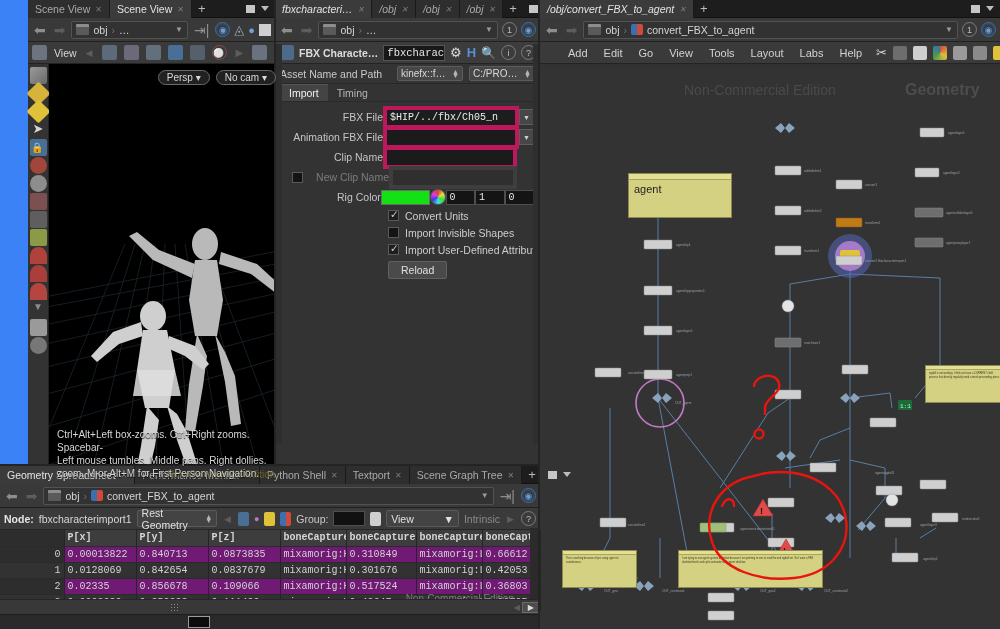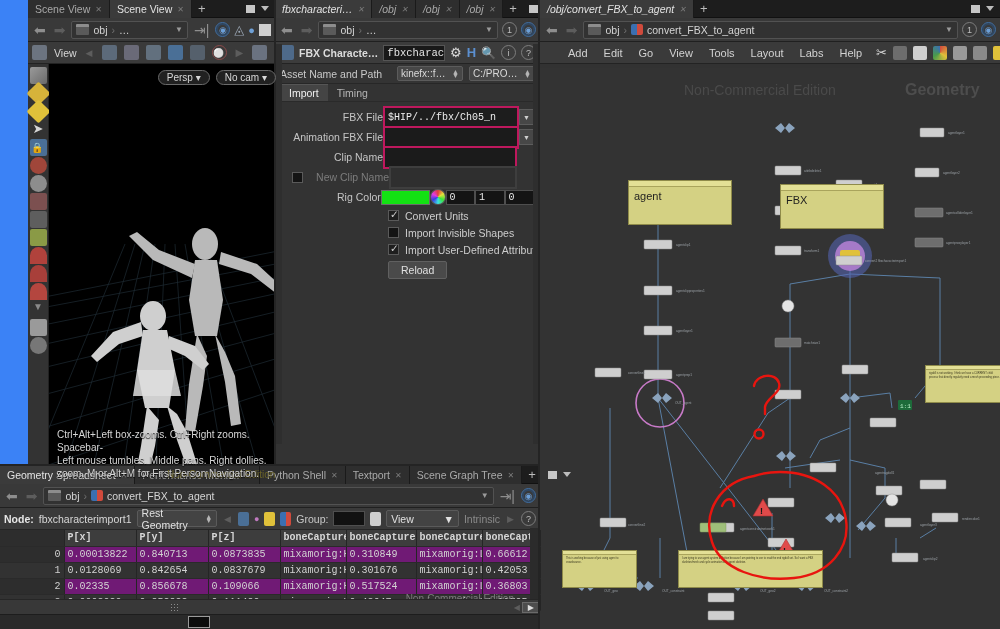--- a/index.html
+++ b/index.html
@@ -112,21 +112,21 @@
     height: 15px; padding: 0 3px; font-size: 10px; color: #d9d9d9; gap:4px;
   }
   .spin { display:flex; flex-direction:column; line-height:4px; font-size:7px; color:#b4b4b4; }
   .subtabs { display:flex; height: 18px; background: #333; padding-left: 5px; border-bottom: 1px solid #2a2a2a;}
   .subtab { padding: 0 9px; display:flex; align-items:center; font-size: 10.5px; color:#b5b5b5; }
   .subtab.active { background: #444; color: #f0f0f0; border-top: 1px solid #555; }
   .prow { display:flex; align-items:center; height: 20px; padding: 0 6px 0 0; }
   .plabel { width: 108px; text-align: right; font-size: 10.5px; color: #c5c5c5; }
   .plabel.dim { color: #7c7c7c; }
   .pfield {
-    flex: 1; height: 23px; background: #1d1d1d; border: 2px solid #be185d;
+    flex: 1; height: 23px; background: #1d1d1d; border: 4px solid #be185d;
     font-family: "Liberation Mono", monospace; font-size: 10px; color: #ededed;
     padding: 0 3px; display:flex; align-items:center; overflow:hidden; white-space:nowrap;
   }
   .pfield.empty { background: #1b1b1b; }
   .pfield.disabled { background: #2f2f2f; border-color:#3e3e3e; }
   .pdd { width: 15px; height: 16px; background: #474747; border:1px solid #5c5c5c;
          display:flex;align-items:center;justify-content:center;font-size:7px;color:#cfcfcf; flex:none;}
   .chkbox { width: 11px; height: 11px; background: #1e1e1e; border: 1px solid #5a5a5a; flex:none;
             position:relative;}
   .chkbox.sq { background:#141414; }
@@ -689,27 +689,23 @@
           <text x="122" y="524">OUT_constraint</text>
           <text x="220" y="524">OUT_geo2</text>
           <text x="284" y="524">OUT_constraint2</text>
           <text x="380" y="458">agentlayer3</text>
           <text x="383" y="492">agentclip2</text>
           <text x="422" y="452">rendercolor1</text>
           <text x="338" y="194">fbxcharacterimport1</text>
         </g>
       </svg>
 
-      <div class="stickynote" style="left:88px;top:112px;width:104px;height:45px;">
+      <div class="stickynote" style="left:88px;top:105px;width:104px;height:45px;">
         <div class="sticky-hdr"></div>
         <div class="sticky-txt">agent</div>
-      </div>
-      <div class="stickynote" style="left:240px;top:116px;width:104px;height:45px;">
-        <div class="sticky-hdr"></div>
-        <div class="sticky-txt">FBX</div>
       </div>
       <div class="stickynote" style="left:385px;top:297px;width:80px;height:38px;">
         <div class="sticky-hdr" style="height:4px;"></div>
         <div class="sticky-txt tiny">rigdoll is not working. I think we have a CURRENT child process that directly regularly need a mesh proceeding piece.</div>
       </div>
       <div class="stickynote" style="left:22px;top:482px;width:75px;height:38px;">
         <div class="sticky-hdr" style="height:4px;"></div>
         <div class="sticky-txt tiny">This is working because of just using agent to crowdsource.</div>
       </div>
       <div class="stickynote" style="left:138px;top:482px;width:145px;height:38px;">

